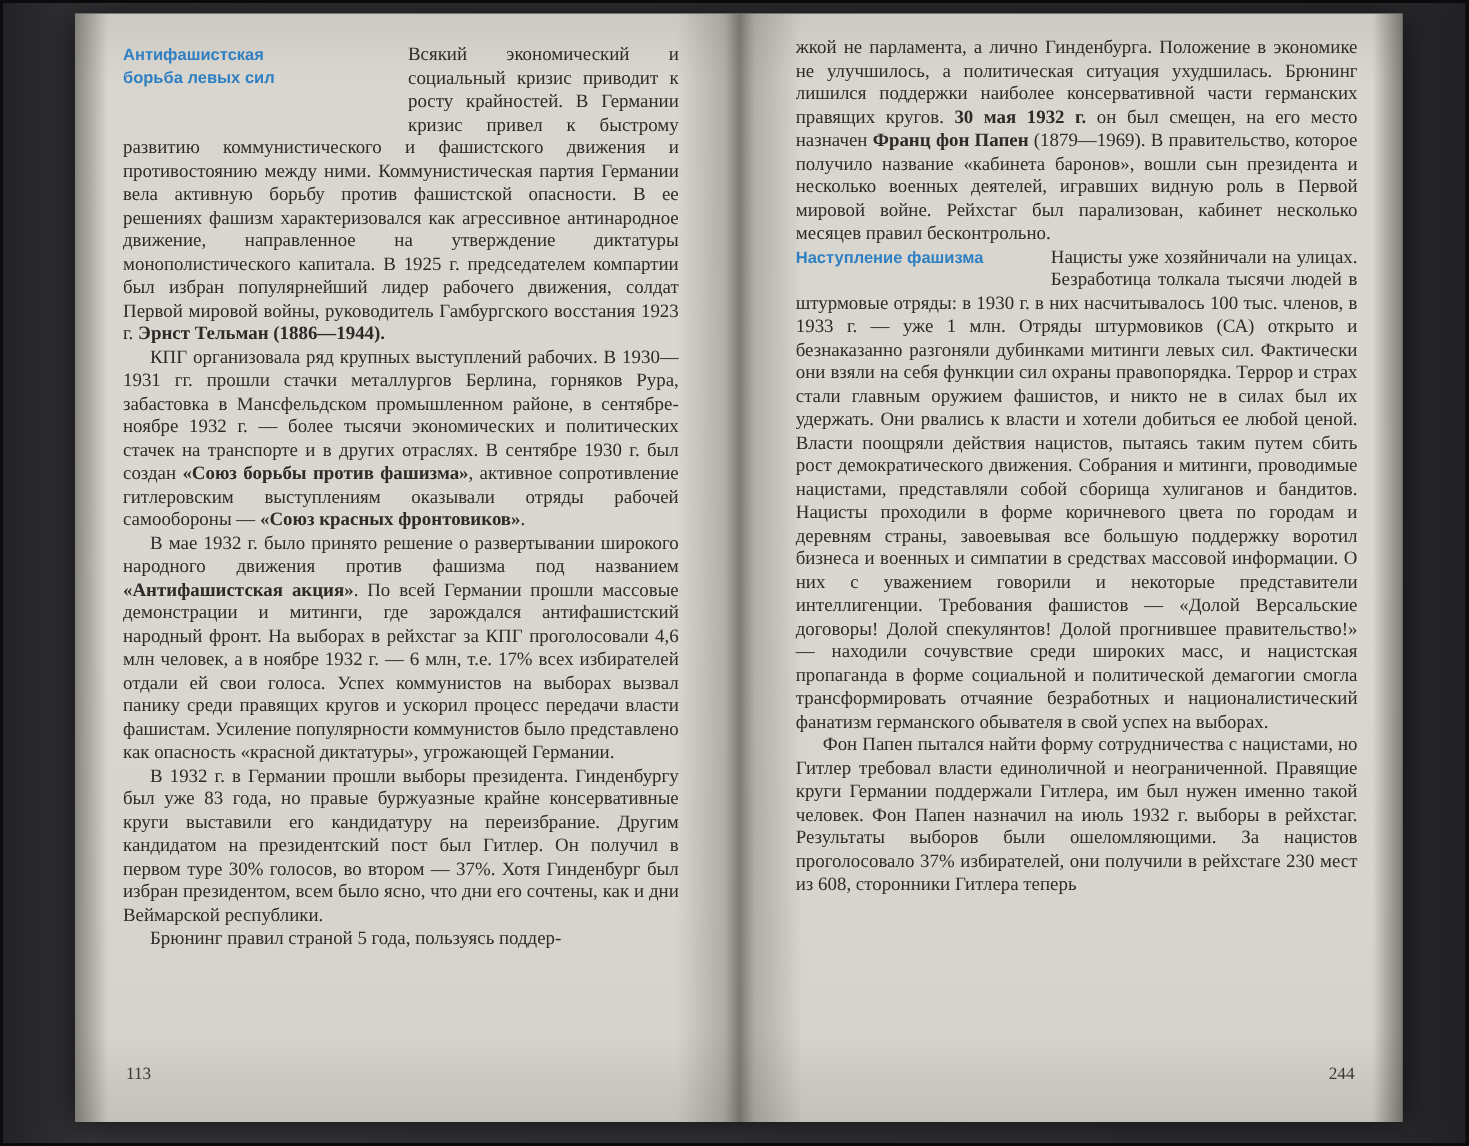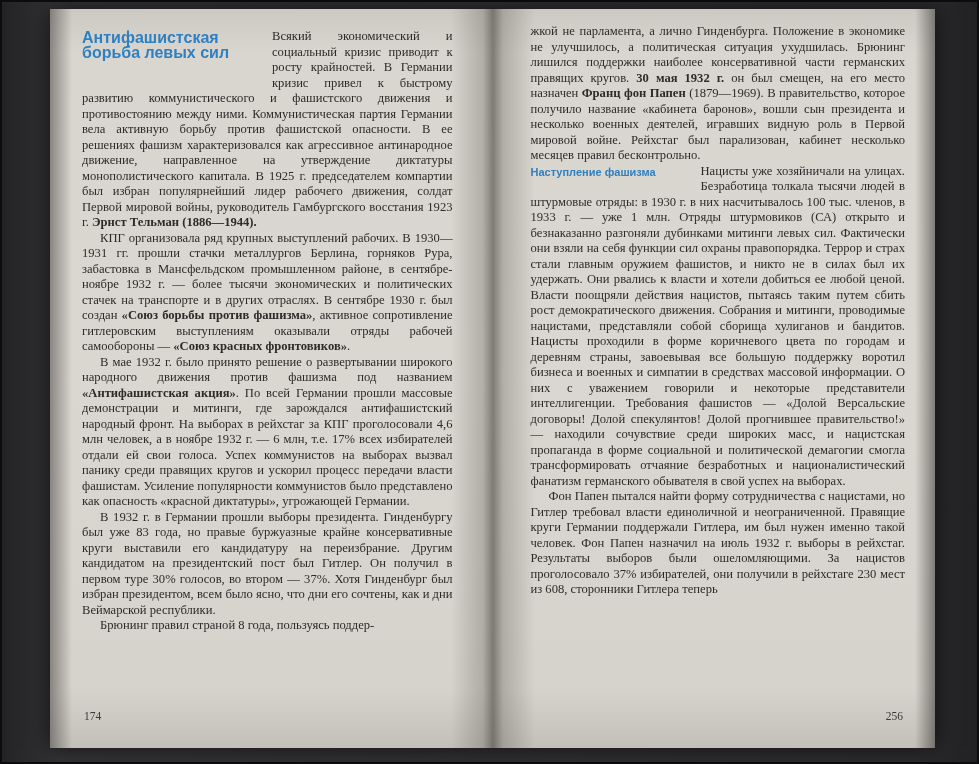--- a/index.html
+++ b/index.html
@@ -50,21 +50,21 @@
     line-height: 15.5px;
     text-align: justify;
   }
   .page p.indent { text-indent: 18px; }
   .margin-head {
     float: left;
     font-family: "Liberation Sans", sans-serif;
     font-weight: bold;
     color: #2f80c2;
     white-space: pre-line;
-    font-size: 16px;
+    font-size: 11px;
     line-height: 15px;
     padding-top: 1px;
   }
   .margin-head.head-left  { width: 190px; height: 47px; }
   .margin-head.head-right { width: 170px; height: 31px; font-size: 11px; }
   .pagenum {
     position: absolute; bottom: 26px;
     font-size: 11.5px; color: #3a3936;
   }
   .pagenum-left  { left: 34px; }
@@ -86,36 +86,36 @@
       <p class="indent">
         <span><span>КПГ организовала ряд крупных выступлений рабочих. В 1930—1931 гг. прошли стачки металлургов Берлина, горняков Рура, забастовка в Мансфельдском промышленном районе, в сентябре-ноябре 1932 г. — более тысячи экономических и политических стачек на транспорте и в других отраслях. В сентябре 1930 г. был создан </span><span class="run-b run-i">«Союз борьбы против фашизма»</span><span>, активное сопротивление гитлеровским выступлениям оказывали отряды рабочей самообороны — </span><span class="run-b run-i">«Союз красных фронтовиков»</span><span>.</span></span>
       </p>
       <p class="indent">
         <span><span>В мае 1932 г. было принято решение о развертывании широкого народного движения против фашизма под названием </span><span class="run-b run-i">«Антифашистская акция»</span><span>. По всей Германии прошли массовые демонстрации и митинги, где зарождался антифашистский народный фронт. На выборах в рейхстаг за КПГ проголосовали 4,6 млн человек, а в ноябре 1932 г. — 6 млн, т.е. 17% всех избирателей отдали ей свои голоса. Успех коммунистов на выборах вызвал панику среди правящих кругов и ускорил процесс передачи власти фашистам. Усиление популярности коммунистов было представлено как опасность «красной диктатуры», угрожающей Германии.</span></span>
       </p>
       <p class="indent">
         <span><span>В 1932 г. в Германии прошли выборы президента. Гинденбургу был уже 83 года, но правые буржуазные крайне консервативные круги выставили его кандидатуру на переизбрание. Другим кандидатом на президентский пост был Гитлер. Он получил в первом туре 30% голосов, во втором — 37%. Хотя Гинденбург был избран президентом, всем было ясно, что дни его сочтены, как и дни Веймарской республики.</span></span>
       </p>
       <p class="indent">
-        <span><span>Брюнинг правил страной 8 года, пользуясь поддер-</span></span>
+        <span><span>Брюнинг правил страной 5 года, пользуясь поддер-</span></span>
       </p>
-      <span class="pagenum pagenum-left">174</span>
+      <span class="pagenum pagenum-left">113</span>
     </div>
 
     <div class="page page-right">
       <p>
         <span><span>жкой не парламента, а лично Гинденбурга. Положение в экономике не улучшилось, а политическая ситуация ухудшилась. Брюнинг лишился поддержки наиболее консервативной части германских правящих кругов. </span><span class="run-b">30 мая 1932 г.</span><span> он был смещен, на его место назначен </span><span class="run-b">Франц фон Папен</span><span> (1879—1969). В правительство, которое получило название «кабинета баронов», вошли сын президента и несколько военных деятелей, игравших видную роль в Первой мировой войне. Рейхстаг был парализован, кабинет несколько месяцев правил бесконтрольно.</span></span>
       </p>
       <p>
         <span class="margin-head head-right">Наступление фашизма</span><span><span>Нацисты уже хозяйничали на улицах. Безработица толкала тысячи людей в штурмовые отряды: в 1930 г. в них насчитывалось 100 тыс. членов, в 1933 г. — уже 1 млн. Отряды штурмовиков (СА) открыто и безнаказанно разгоняли дубинками митинги левых сил. Фактически они взяли на себя функции сил охраны правопорядка. Террор и страх стали главным оружием фашистов, и никто не в силах был их удержать. Они рвались к власти и хотели добиться ее любой ценой. Власти поощряли действия нацистов, пытаясь таким путем сбить рост демократического движения. Собрания и митинги, проводимые нацистами, представляли собой сборища хулиганов и бандитов. Нацисты проходили в форме коричневого цвета по городам и деревням страны, завоевывая все большую поддержку воротил бизнеса и военных и симпатии в средствах массовой информации. О них с уважением говорили и некоторые представители интеллигенции. Требования фашистов — «Долой Версальские договоры! Долой спекулянтов! Долой прогнившее правительство!» — находили сочувствие среди широких масс, и нацистская пропаганда в форме социальной и политической демагогии смогла трансформировать отчаяние безработных и националистический фанатизм германского обывателя в свой успех на выборах.</span></span>
       </p>
       <p class="indent">
         <span><span>Фон Папен пытался найти форму сотрудничества с нацистами, но Гитлер требовал власти единоличной и неограниченной. Правящие круги Германии поддержали Гитлера, им был нужен именно такой человек. Фон Папен назначил на июль 1932 г. выборы в рейхстаг. Результаты выборов были ошеломляющими. За нацистов проголосовало 37% избирателей, они получили в рейхстаге 230 мест из 608, сторонники Гитлера теперь</span></span>
       </p>
-      <span class="pagenum pagenum-right">256</span>
+      <span class="pagenum pagenum-right">244</span>
     </div>
 
     <div class="edge-shadow-left"></div>
     <div class="edge-shadow-right"></div>
     <div class="gutter-shadow"></div>
 
   </div>
 </div>
 
 </body></html>

